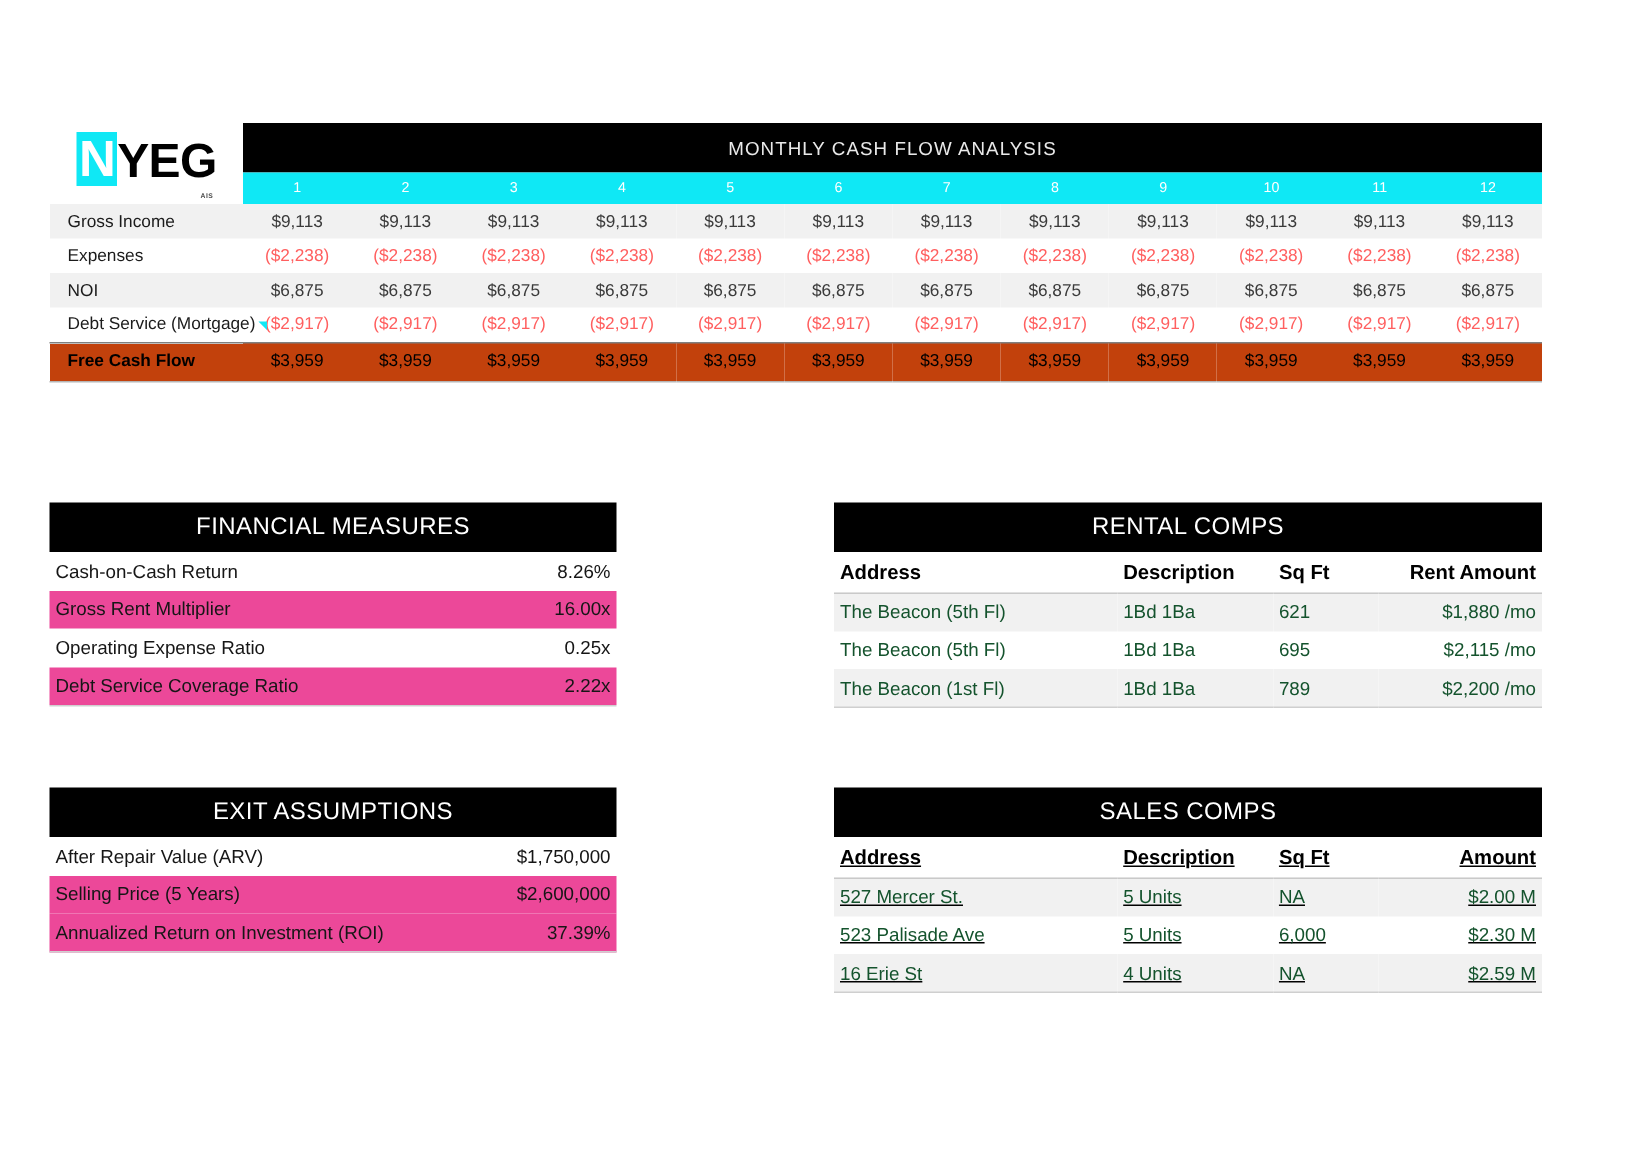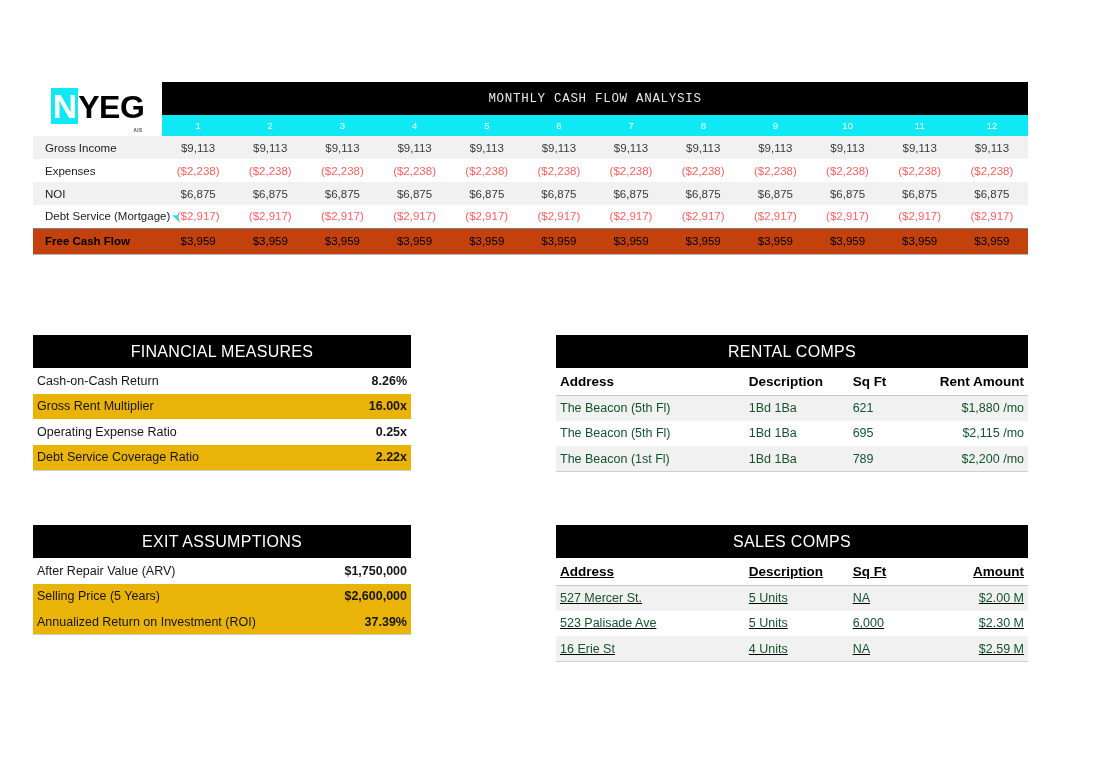--- a/index.html
+++ b/index.html
@@ -49,21 +49,21 @@
     letter-spacing: 0.4px;
     color: #4a4a4a;
     font-weight: bold;
   }
   .cf-header-col { flex: 1; display: flex; flex-direction: column; }
   .cf-title-bar {
     background: #000000; color: #e9e9e9;
     height: 33px;
     display: flex; align-items: center; justify-content: center;
     font-size: 12.5px; letter-spacing: 0.7px;
-    font-family: Liberation Mono, monospace;
+    font-family: Liberation Sans, sans-serif;
   }
   .cf-monthbar {
     background: #0FE8F5;
     height: 21px;
     display: flex; align-items: center;
   }
   .cf-monthbar .mcell {
     flex: 1; text-align: center;
     color: #ffffff; font-size: 9.5px;
   }
@@ -102,22 +102,22 @@
     background: #000000; color: #ffffff;
     height: 33px; display: flex; align-items: center; justify-content: center;
     font-size: 16px; letter-spacing: 0.3px;
   }
   table.kv { border-collapse: collapse; width: 100%; table-layout: fixed; }
   table.kv td {
     height: 25.5px; font-size: 12.5px; color: #161616;
     vertical-align: middle; padding: 0 4px;
   }
   table.kv td.k { text-align: left; }
-  table.kv td.v { text-align: right; font-weight: bold; }
-  table.kv tr.alt td { background: #eab308; }
+  table.kv td.v { text-align: right; }
+  table.kv tr.alt td { background: #ec4899; }
   table.kv tr:last-child td { border-bottom: 1px solid #cfcfcf; }
 
   table.comp { border-collapse: collapse; width: 100%; table-layout: fixed; }
   table.comp th {
     font-size: 13.5px; font-weight: bold; color: #000000;
     height: 27px; vertical-align: middle; padding: 0 4px;
     border-bottom: 1px solid #c9c9c9;
   }
   table.comp td {
     height: 25.5px; font-size: 12.5px; color: #14532d;

